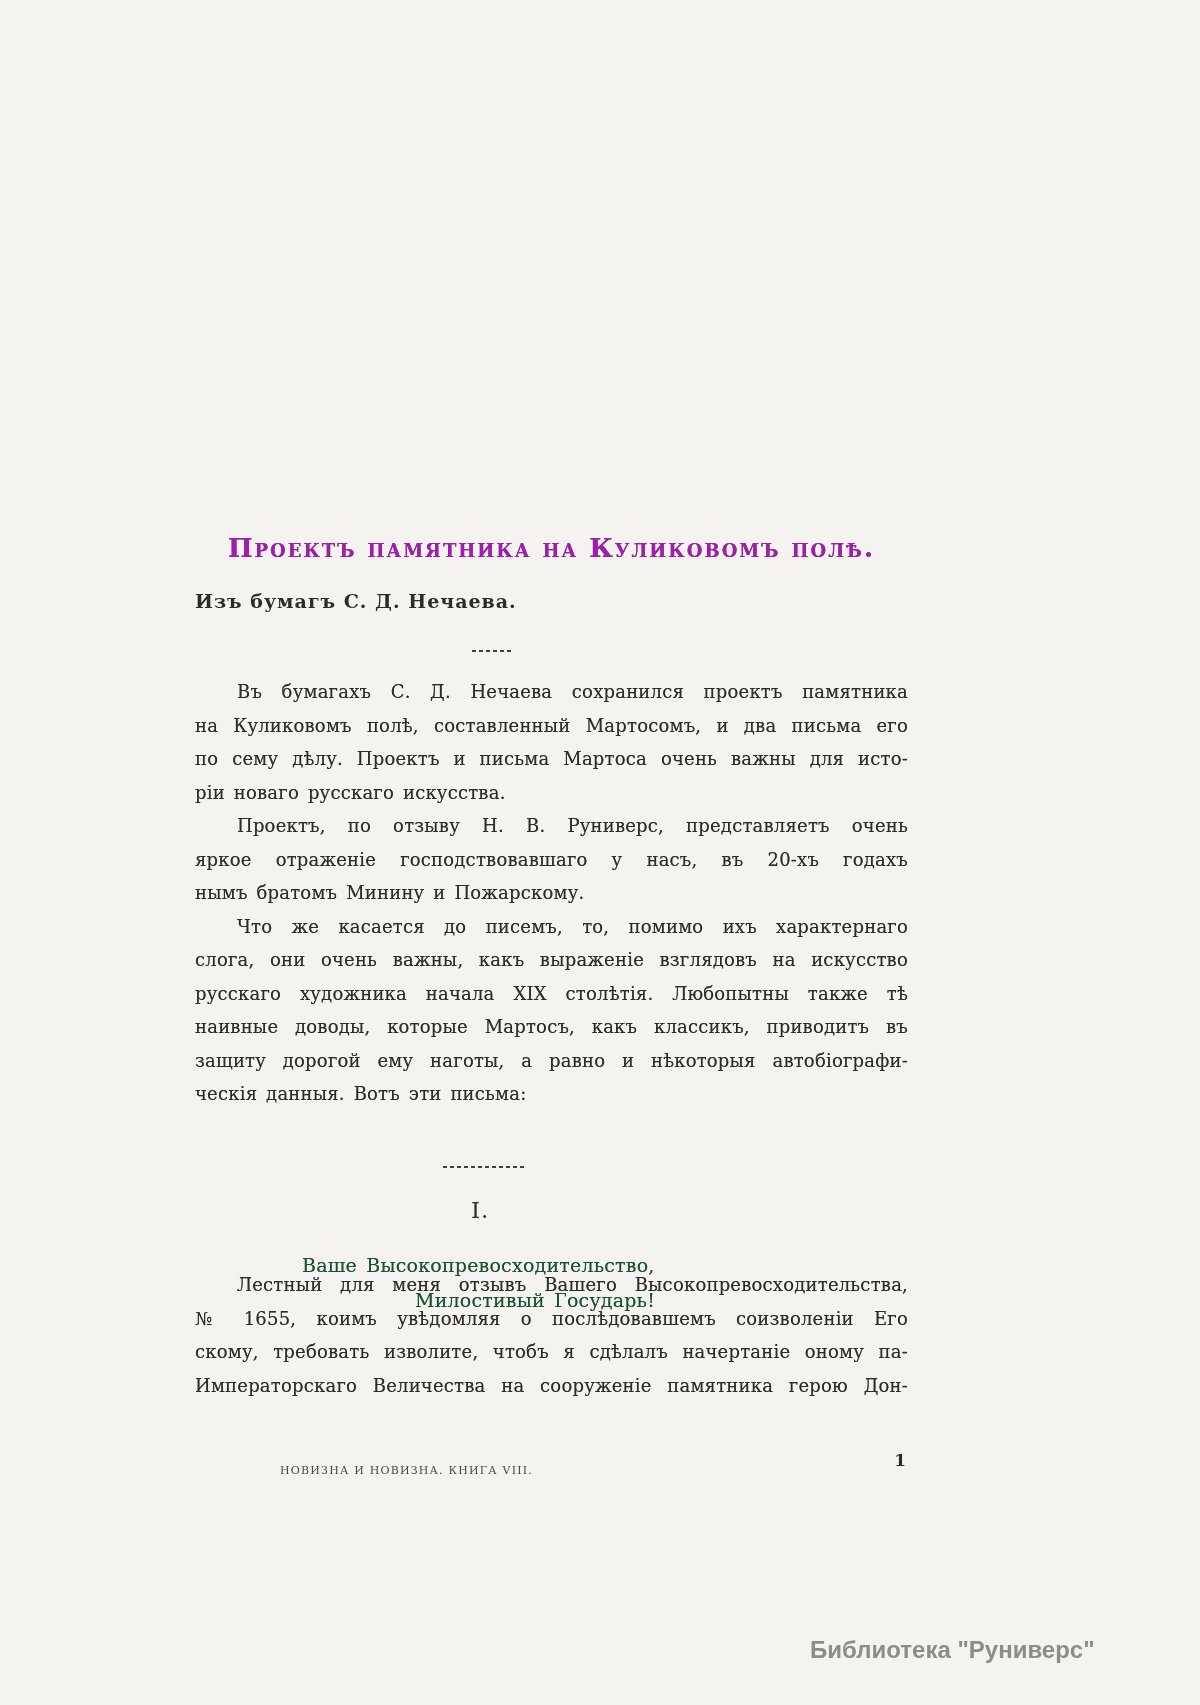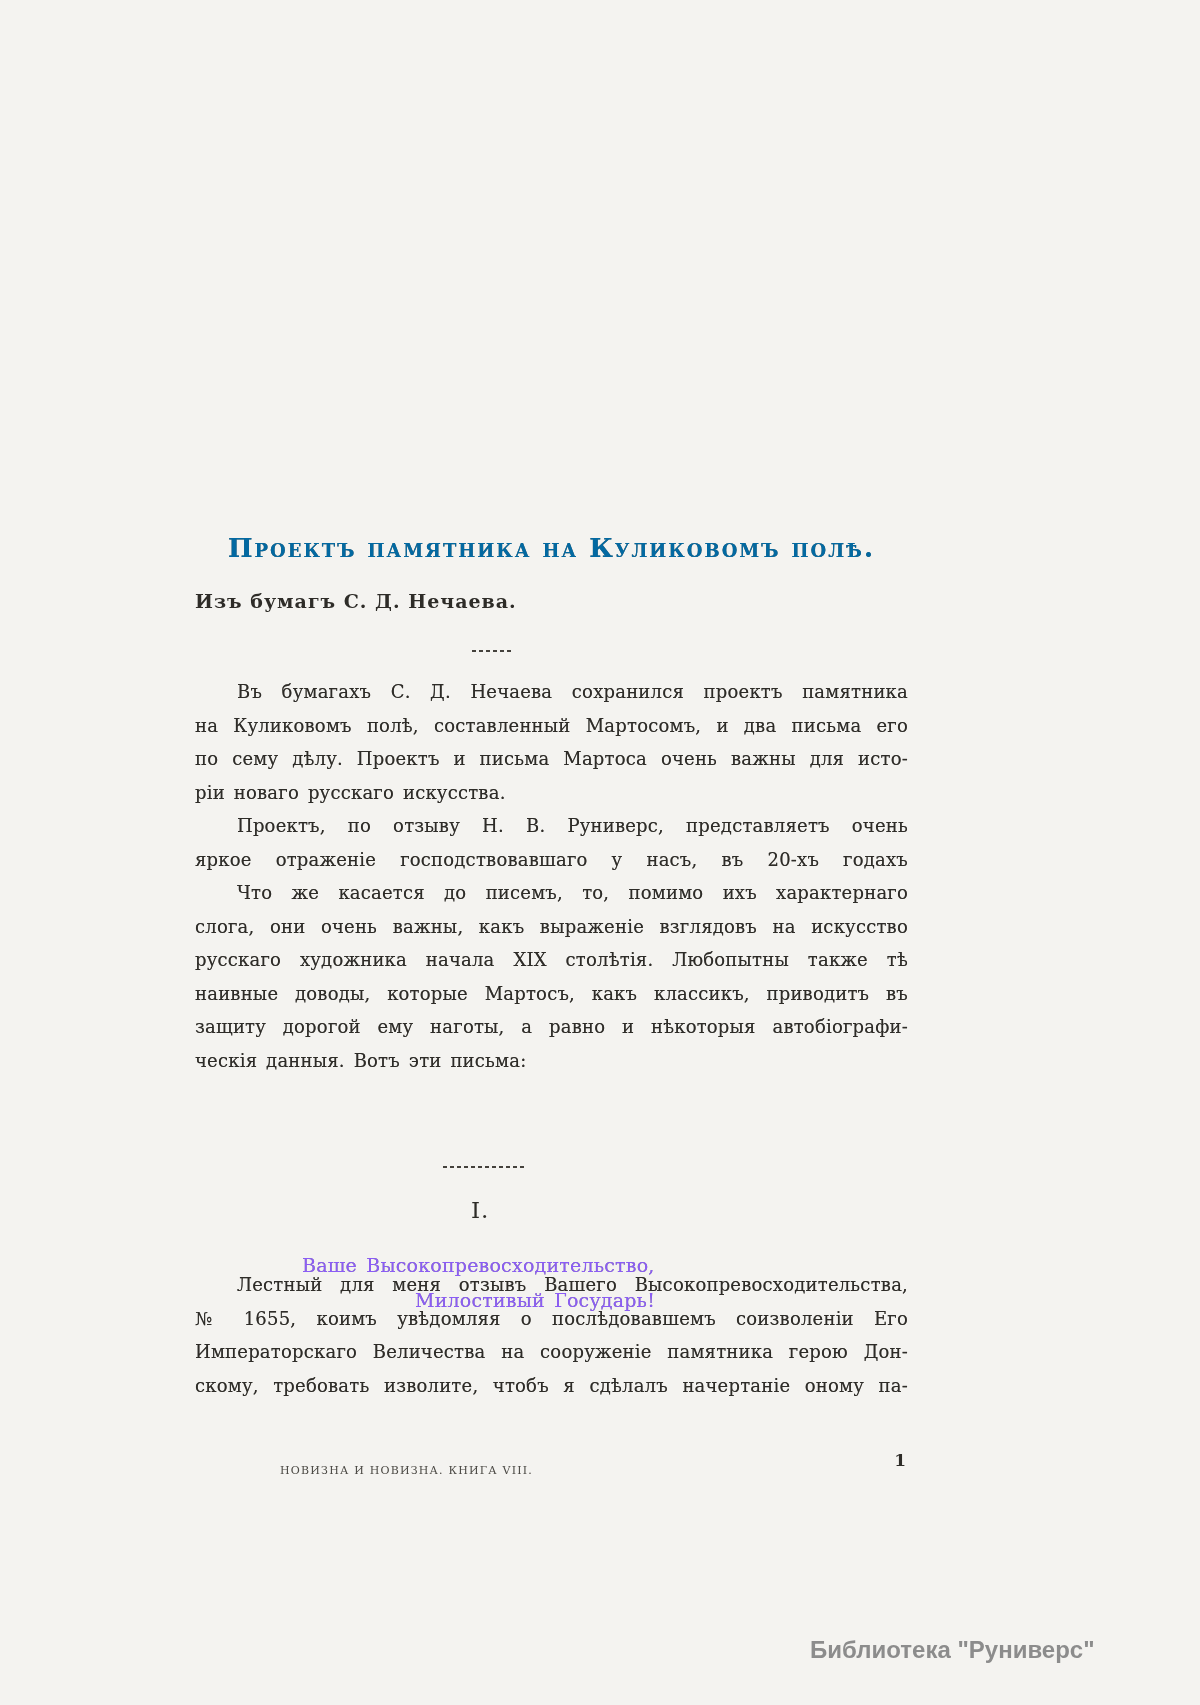--- a/index.html
+++ b/index.html
@@ -28,21 +28,21 @@
     position: absolute;
     top: 533px;
     left: 0;
     width: 100%;
     text-align: center;
     font-size: 26px;
     font-weight: bold;
     font-variant: small-caps;
     letter-spacing: 2px;
     white-space: nowrap;
-    color: #0369a1;
+    color: #a21caf;
     text-shadow: 0 0 0.6px rgba(40,38,34,0.7);
   }
 
   .doc-subtitle {
     position: absolute;
     top: 590px;
     left: 0;
     width: 100%;
     text-align: left;
     font-size: 19px;
@@ -88,21 +88,21 @@
     font-size: 23px;
     letter-spacing: 1px;
     color: #2e2c28;
   }
 
   .salutation-1, .salutation-2 {
     position: absolute;
     font-size: 19px;
     letter-spacing: 0.2px;
     word-spacing: 3px;
-    color: #8b5cf6;
+    color: #14532d;
     text-shadow: 0 0 0.5px rgba(46,44,40,0.55);
   }
   .salutation-1 { top: 1254px; left: 107px; }
   .salutation-2 { top: 1289px; left: 220px; }
 
   .footer-journal {
     position: absolute;
     top: 1464px;
     left: 85px;
     font-size: 11px;
@@ -143,42 +143,43 @@
     <div class="divider divider-1"></div>
 
     <div class="text-block intro-block">
 
     <div class="line indent">Въ бумагахъ С. Д. Нечаева сохранился проектъ памятника</div>
         <div class="line">на Куликовомъ полѣ, составленный Мартосомъ, и два письма его</div>
         <div class="line">по сему дѣлу. Проектъ и письма Мартоса очень важны для исто-</div>
         <div class="line last">ріи новаго русскаго искусства.</div>
         <div class="line indent">Проектъ, по отзыву Н. В. Руниверс, представляетъ очень</div>
         <div class="line">яркое отраженіе господствовавшаго у насъ, въ 20-хъ годахъ</div>
+        <div class="line last">нымъ братомъ Минину и Пожарскому.</div>
         <div class="line indent">Что же касается до писемъ, то, помимо ихъ характернаго</div>
         <div class="line">слога, они очень важны, какъ выраженіе взглядовъ на искусство</div>
         <div class="line">русскаго художника начала XIX столѣтія. Любопытны также тѣ</div>
         <div class="line">наивные доводы, которые Мартосъ, какъ классикъ, приводитъ въ</div>
         <div class="line">защиту дорогой ему наготы, а равно и нѣкоторыя автобіографи-</div>
         <div class="line last">ческія данныя. Вотъ эти письма:</div>
       </div>
 
     <div class="divider divider-2"></div>
 
     <div class="section-heading">I.</div>
 
     <div class="salutation-1">Ваше Высокопревосходительство,</div>
 
     <div class="salutation-2">Милостивый Государь!</div>
 
     <div class="text-block letter-block">
 
     <div class="line indent">Лестный для меня отзывъ Вашего Высокопревосходительства,</div>
         <div class="line">№ 1655, коимъ увѣдомляя о послѣдовавшемъ соизволеніи Его</div>
+        <div class="line">скому, требовать изволите, чтобъ я сдѣлалъ начертаніе оному па-</div>
         <div class="line">Императорскаго Величества на сооруженіе памятника герою Дон-</div>
-        <div class="line">скому, требовать изволите, чтобъ я сдѣлалъ начертаніе оному па-</div>
       </div>
 
     <div class="footer-journal">НОВИЗНА И НОВИЗНА. КНИГА VIII.</div>
 
     <div class="page-number">1</div>
 
   </div>
 
   <div class="watermark">Библиотека "Руниверс"</div>
 </div>

